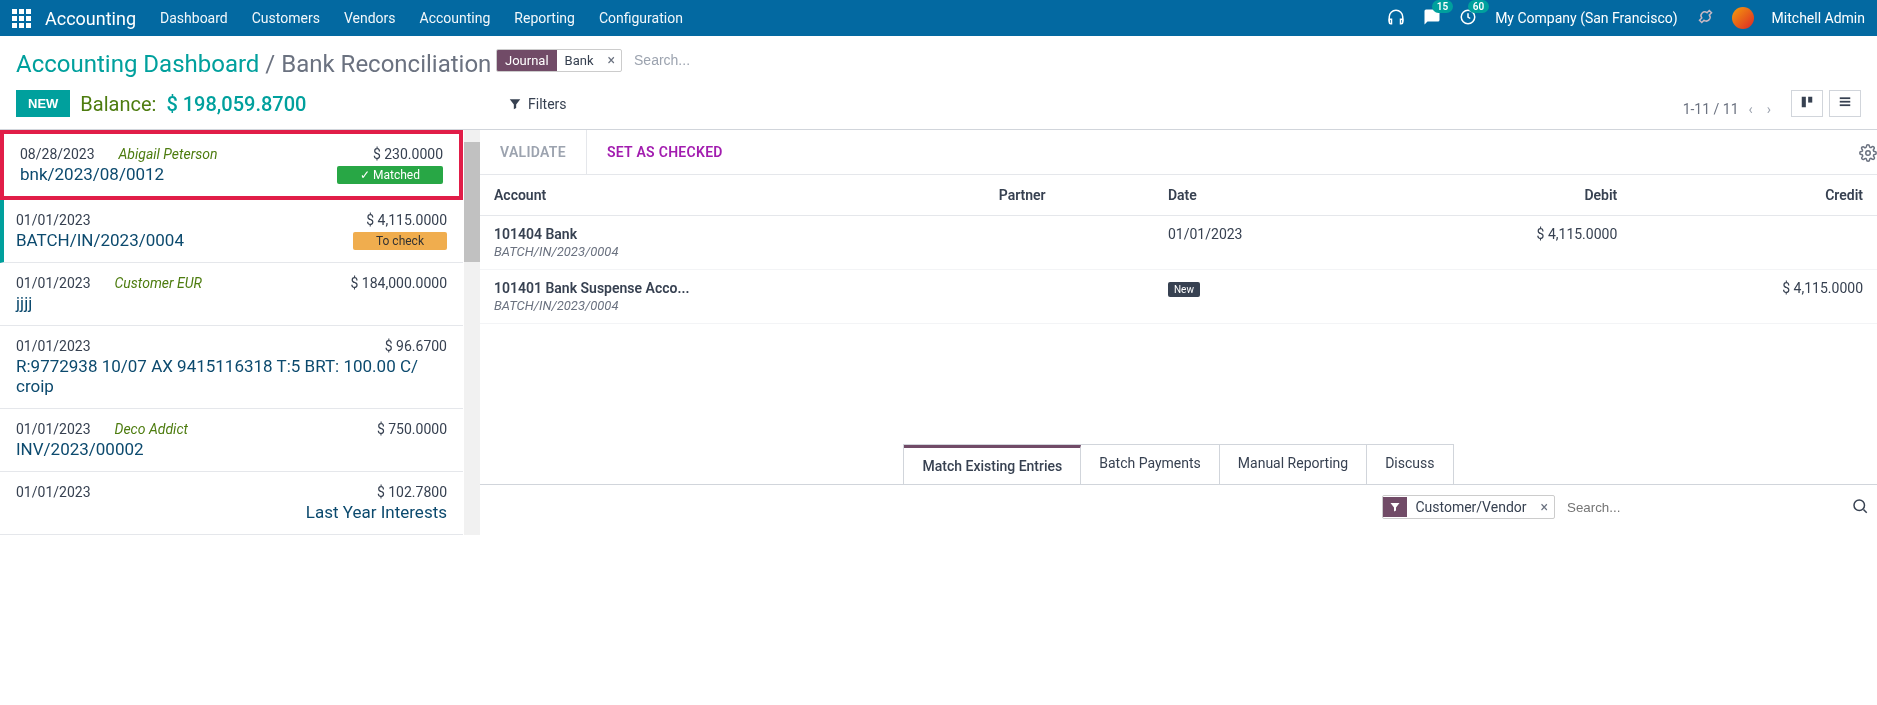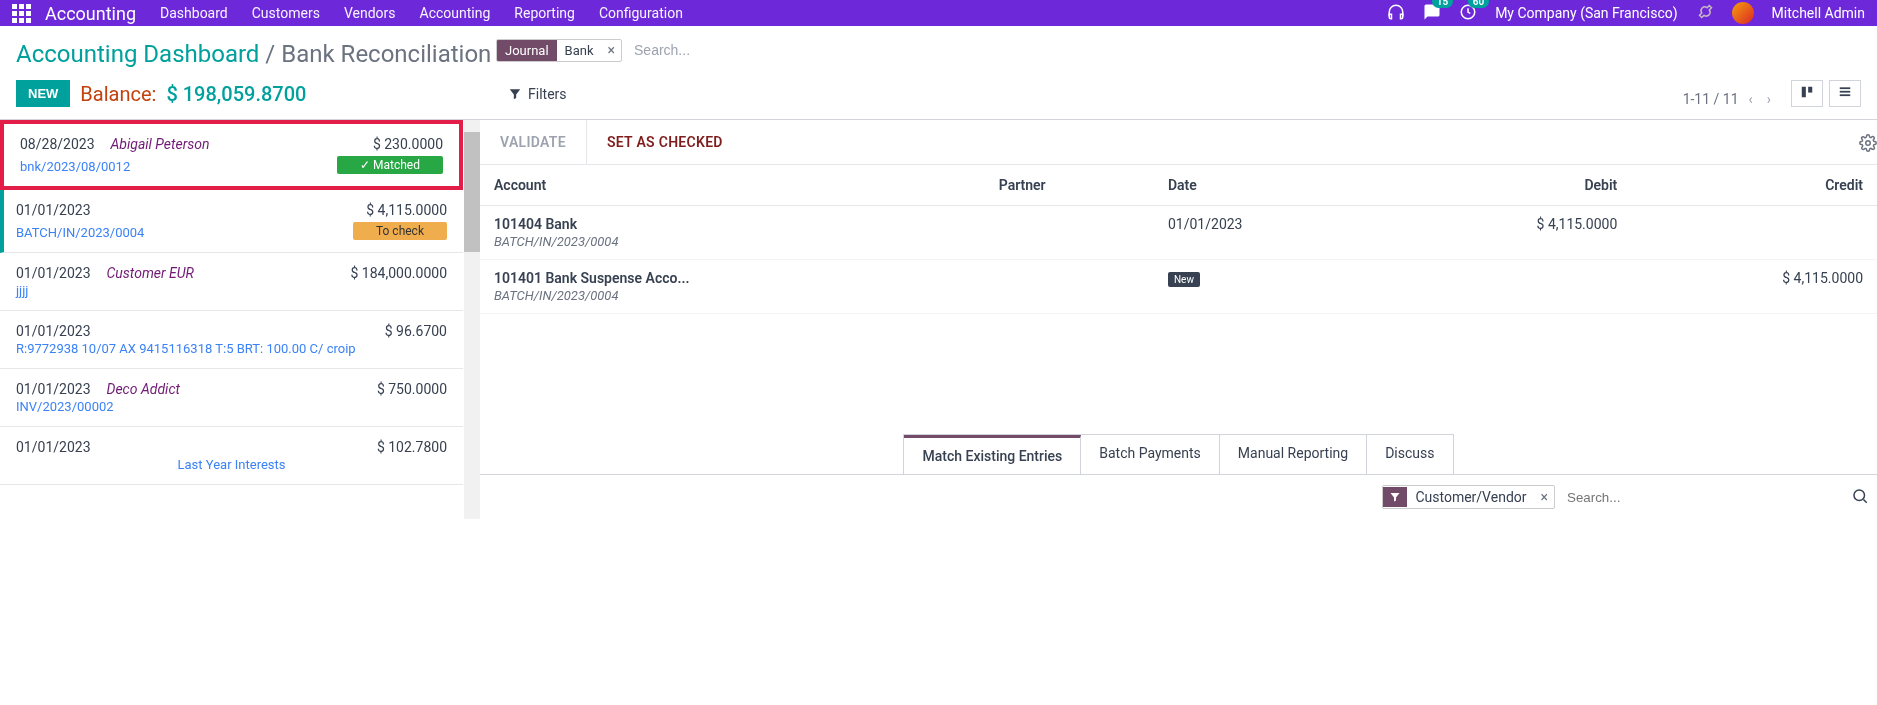--- a/index.html
+++ b/index.html
@@ -1,56 +1,56 @@
 <!DOCTYPE html>
 <html><head>
 <meta charset="utf-8">
 <style>
 * { margin: 0; padding: 0; box-sizing: border-box; }
 body { font-family: -apple-system, BlinkMacSystemFont, "Segoe UI", Roboto, Helvetica, Arial, sans-serif; font-size: 14px; color: #374151; background: #fff; }
 
 
-.topnav { background: #6d28d9; color: #fff; display: flex; align-items: center; height: 26px; padding: 0 12px; }
+.topnav { background: #0369a1; color: #fff; display: flex; align-items: center; height: 36px; padding: 0 12px; }
 .apps-icon { display: grid; grid-template-columns: repeat(3, 5px); grid-template-rows: repeat(3, 5px); gap: 2px; margin-right: 14px; cursor: pointer; }
 .apps-icon span { background: #fff; width: 5px; height: 5px; }
 .app-name { font-size: 18px; font-weight: 400; margin-right: 24px; }
 .nav-items { display: flex; gap: 24px; flex: 1; }
 .nav-item { cursor: pointer; font-size: 14px; opacity: .95; }
 .nav-right { display: flex; align-items: center; gap: 18px; }
 .nav-right .badge-wrap { position: relative; cursor: pointer; }
 .badge { position: absolute; top: -8px; right: -12px; background: #00A09D; color: #fff; font-size: 10px; border-radius: 8px; padding: 1px 5px; font-weight: 600; }
 .icon-svg { width: 18px; height: 18px; }
 .avatar { width: 22px; height: 22px; border-radius: 50%; background: linear-gradient(135deg,#f59e0b,#dc2626); display: inline-block; }
 .company { font-size: 14px; cursor: pointer; }
 
 
 .header-row { padding: 14px 16px 6px; }
 .breadcrumbs { font-size: 24px; color: #6b7280; }
 .breadcrumbs a { color: #00A09D; text-decoration: none; cursor: pointer; }
 .balance-row { display: flex; align-items: center; gap: 10px; padding: 6px 16px 12px; }
 .new-btn { background: #00A09D; color: #fff; border: none; padding: 6px 12px; font-weight: 600; font-size: 13px; cursor: pointer; }
-.balance-label { font-size: 20px; color: #c2410c; }
+.balance-label { font-size: 20px; color: #4d7c0f; }
 .balance-val { color: #00A09D; font-size: 20px; font-weight: 500; }
 
 
 .main { display: flex; border-top: 1px solid #d1d5db; }
 .left-col { width: 480px; border-right: 1px solid #d1d5db; position: relative; }
 .right-col { flex: 1; position: relative; }
 
 
 .scrollbar { position: absolute; right: -1px; top: 0; bottom: 0; width: 16px; background: #f1f1f1; }
 .scrollbar-thumb { background: #c1c1c1; width: 100%; height: 120px; margin-top: 12px; }
 .tx-item { padding: 12px 16px; border-bottom: 1px solid #e5e7eb; cursor: pointer; position: relative; margin-right: 16px; }
 .tx-item.highlighted { border: 4px solid #e11d48; }
 .tx-item.selected { border-left: 4px solid #00A09D; padding-left: 12px; }
 .tx-row { display: flex; justify-content: space-between; align-items: flex-start; }
 .tx-date { color: #374151; }
-.tx-partner { color: #701a75; font-style: italic; margin-left: 16px; }
+.tx-partner { color: #4d7c0f; font-style: italic; margin-left: 24px; }
 .tx-amount { color: #374151; font-weight: 400; }
-.tx-ref { color: #3b82f6; font-size: 13px; margin-top: 2px; }
+.tx-ref { color: #0c4a6e; font-size: 17px; margin-top: 2px; }
 .tag { display: inline-block; padding: 2px 23px; font-size: 12px; border-radius: 2px; margin-top: 4px; }
 .tag-matched { background: #28a745; color: #fff; }
 .tag-matched::before { content: "✓"; margin-right: 3px; }
 .tag-tocheck { background: #f0ad4e; color: #333; }
 
 
 .search-row { display: flex; align-items: center; padding: 10px 16px; gap: 8px; position: absolute; top: -92px; left: 0; right: 0; }
 .facet { display: inline-flex; align-items: center; border: 1px solid #ccc; border-radius: 2px; overflow: hidden; }
 .facet-label { background: #714B67; color: #fff; padding: 3px 8px; font-size: 13px; }
 .facet-value { padding: 3px 8px; font-size: 13px; color: #374151; }
@@ -61,21 +61,21 @@
 .filter-row { display: flex; align-items: center; padding: 8px 16px; position: absolute; top: -48px; left: 12px; right: 0; justify-content: space-between;}
 .filters-btn { display: flex; align-items: center; gap: 6px; cursor: pointer; color: #374151; }
 .pager { display: flex; align-items: flex-end; gap: 6px; color: #6b7280; }
 .pager-arrow { cursor: pointer; color: #9ca3af; padding: 0 4px; }
 .view-btns { display: flex; gap: 6px; margin-left: 10px; }
 .view-btn { border: 1px solid #d1d5db; padding: 4px 8px; cursor: pointer; }
 
 
 .detail-actions { display: flex; border-bottom: 1px solid #e5e7eb; }
 .detail-action { padding: 14px 20px; font-size: 14px; font-weight: 600; letter-spacing: .3px; cursor: pointer; color: #9ca3af; }
-.detail-action.active { color: #7f1d1d; }
+.detail-action.active { color: #a21caf; }
 .detail-action:first-child { border-right: 1px solid #e5e7eb; }
 .gear-right { position: absolute; right: 0; top: 14px; cursor: pointer; color: #6b7280; }
 
 
 .detail-table { width: 100%; border-collapse: collapse; }
 .detail-table th { text-align: left; padding: 12px 14px; font-weight: 600; color: #374151; border-bottom: 1px solid #e5e7eb; }
 .detail-table th.num, .detail-table td.num { text-align: right; }
 .detail-table td { padding: 10px 14px; vertical-align: top; }
 .detail-table tbody tr { border-bottom: 1px solid #f3f4f6; }
 .acct { font-weight: 600; color: #374151; }
@@ -217,21 +217,21 @@
     <div style="display:flex;justify-content:space-between;align-items:flex-end">
       <div class="tx-ref">INV/2023/00002</div>
 
     </div>
         </div>
         <div class="tx-item">
     <div class="tx-row">
       <div><span class="tx-date">01/01/2023</span></div>
       <div class="tx-amount">$ 102.7800</div>
     </div>
-    <div style="display:flex;justify-content:center;align-items:flex-end">
+    <div style="display:flex;justify-content:flex-end;align-items:flex-end">
       <div class="tx-ref">Last Year Interests</div>
 
     </div>
         </div>
       </div>
     <div class="scrollbar">
         <div class="scrollbar-thumb"></div>
       </div>
   </div>
 

